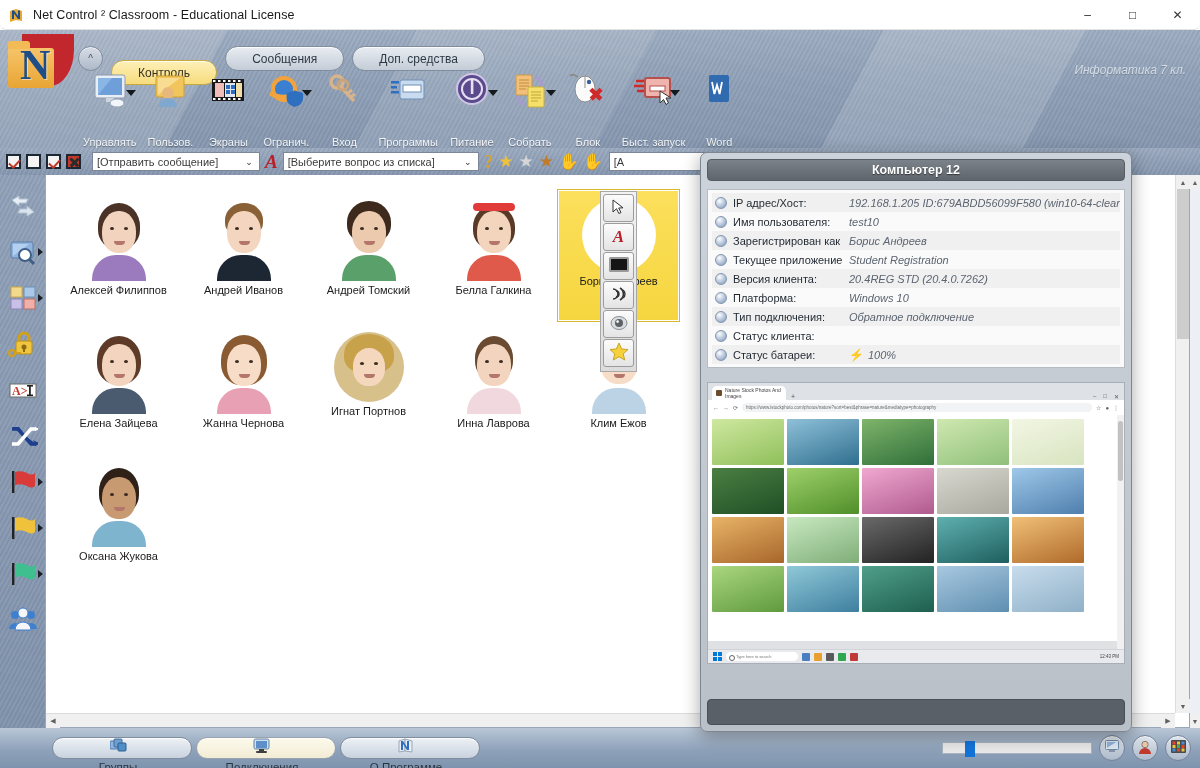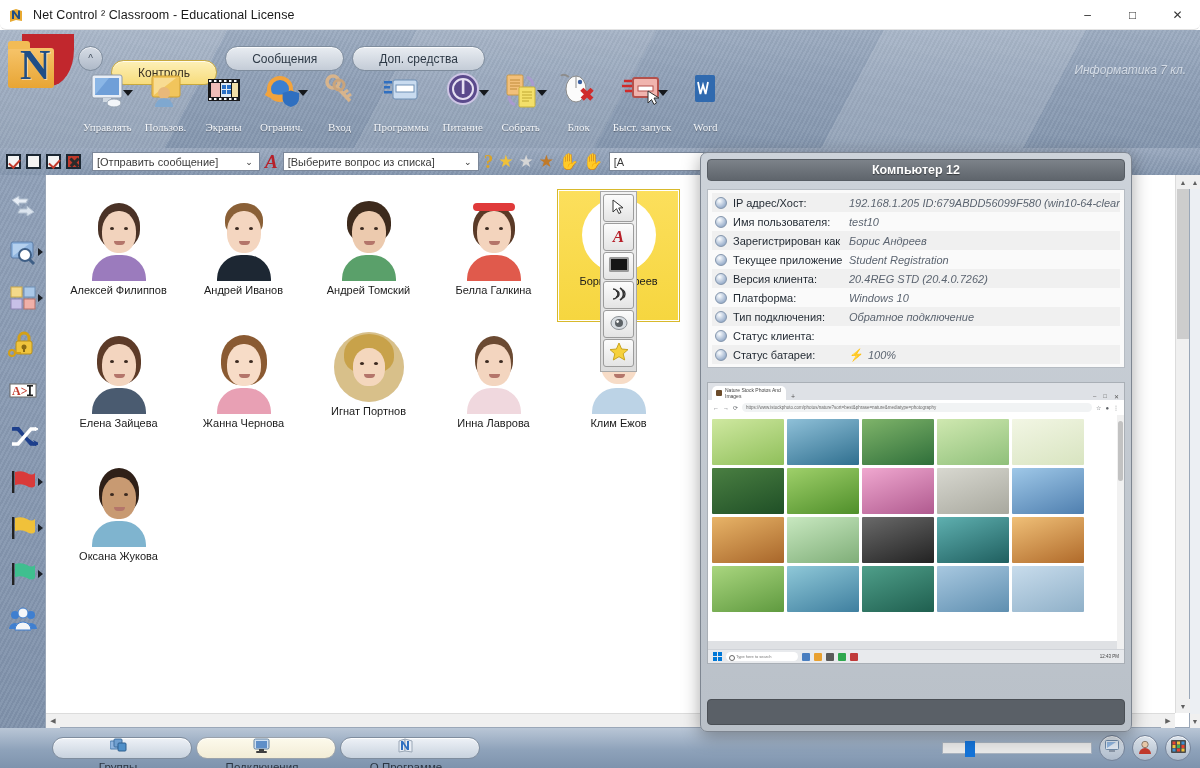--- a/index.html
+++ b/index.html
@@ -96,21 +96,21 @@
   
   .toolbar { position:absolute; left:78px; top:32px; display:flex; align-items:flex-start; }
   .tool {
     width:auto; min-width:58px; display:flex; flex-direction:column; align-items:center;
     padding:0 5px; position:relative;
   }
   .tool .ico-wrap { height:58px; display:flex; align-items:center; justify-content:center; position:relative; }
   .tool .ico { width:44px; height:40px; position:relative; }
   .tool .lbl {
     font-size:11px; color:#f2f5f9; text-shadow:0 1px 1px rgba(0,0,0,.35);
-    white-space:nowrap; margin-top:1px;font-family:Liberation Serif, serif;
+    white-space:nowrap; margin-top:16px;
   }
   .caret-dn {
     position:absolute; right:-4px; top:28px; width:0; height:0;
     border-left:5px solid transparent; border-right:5px solid transparent;
     border-top:6px solid #15181c;
   }
 
   
   .toolbar2 {
     position:absolute; left:0; top:148px; width:1200px; height:27px;

